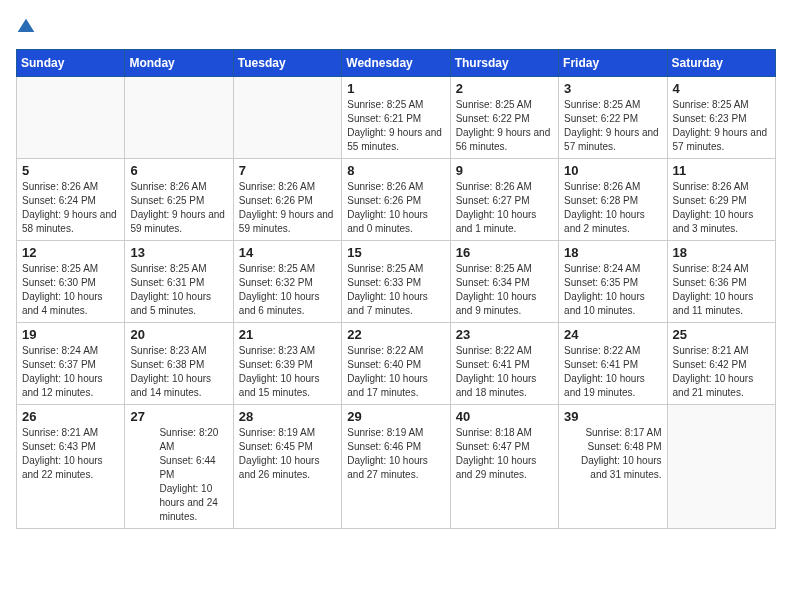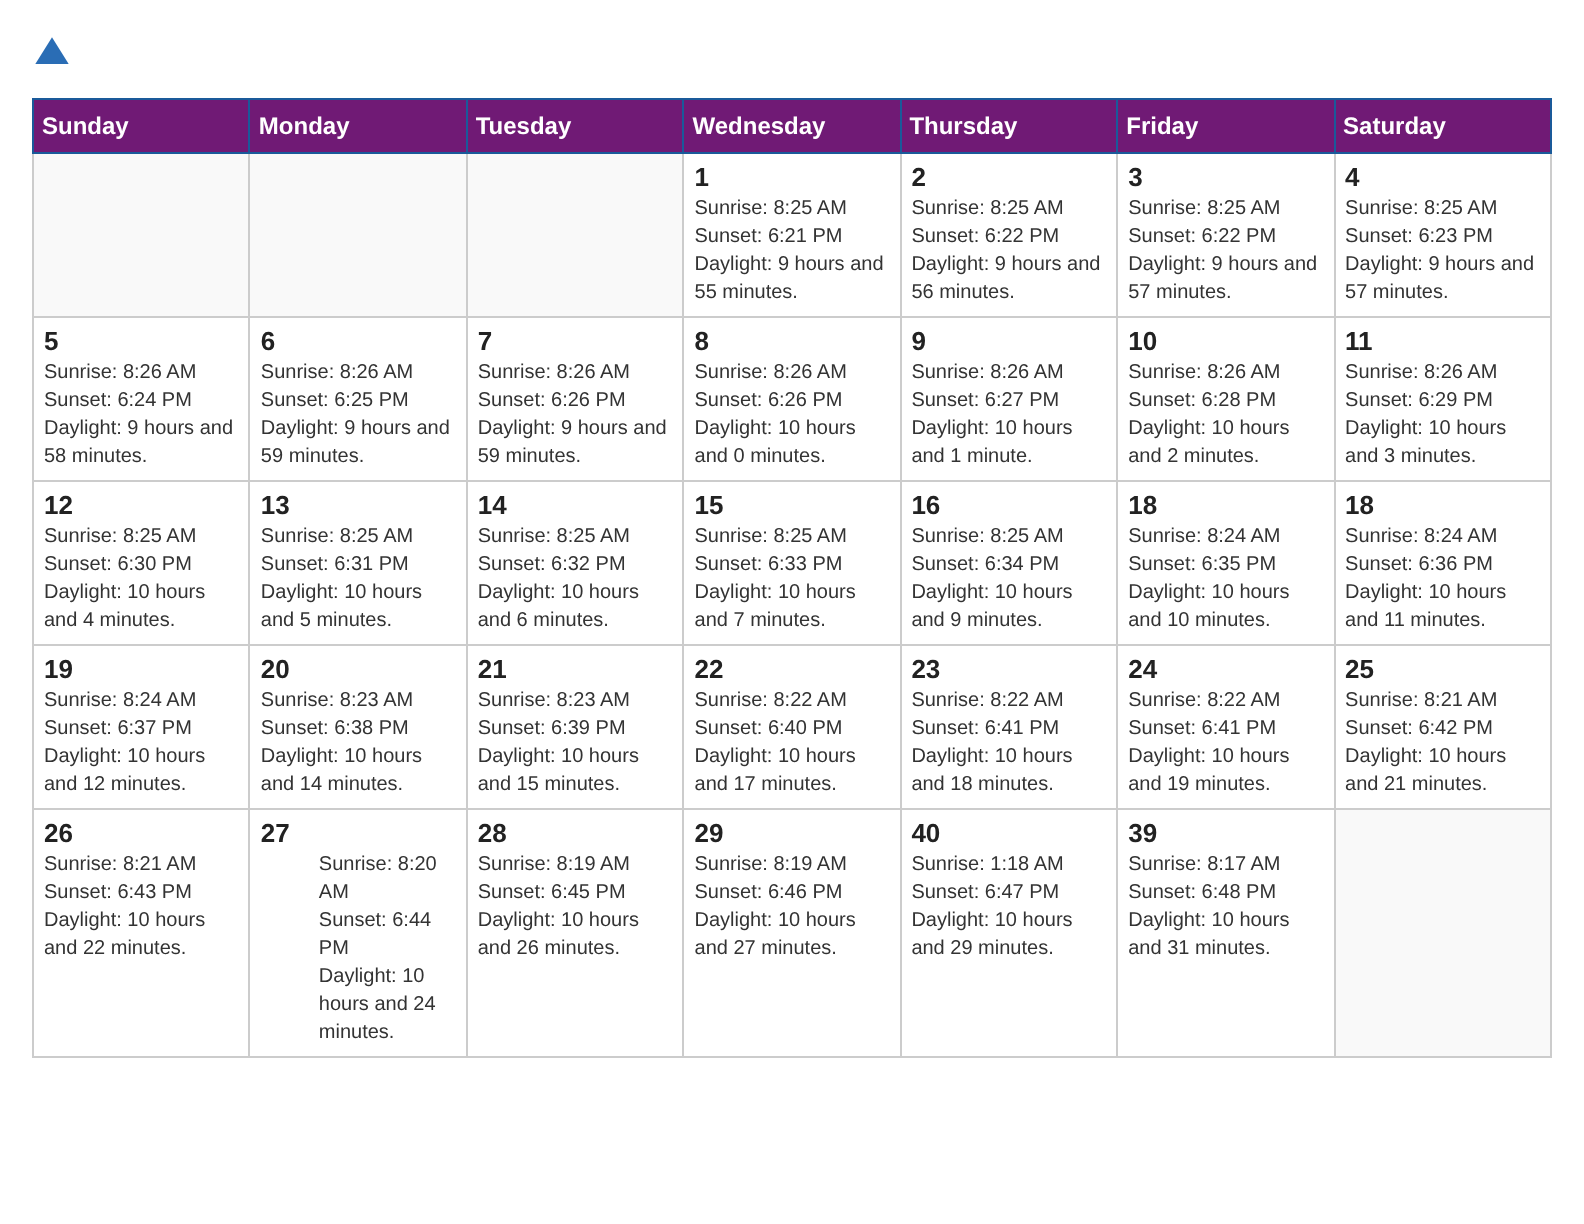--- a/index.html
+++ b/index.html
@@ -36,21 +36,21 @@
     .location-title {
       font-size: 14px;
       color: #555;
     }
     table {
       width: 100%;
       border-collapse: collapse;
       table-layout: fixed;
     }
     th {
-      background-color: #701a75;
+      background-color: #1d4ed8;
       color: #fff;
       font-size: 12px;
       padding: 6px 4px;
       text-align: left;
       font-weight: bold;
       border: 1px solid #1a5a9a;
     }
     td {
       border: 1px solid #ccc;
       vertical-align: top;
@@ -289,26 +289,26 @@
 Daylight: 10 hours and 26 minutes.</div>
         </td>
         <td>
           <div class="day-num">29</div>
           <div class="day-info" style="white-space: pre-line;">Sunrise: 8:19 AM
 Sunset: 6:46 PM
 Daylight: 10 hours and 27 minutes.</div>
         </td>
         <td>
           <div class="day-num">40</div>
-          <div class="day-info" style="white-space: pre-line;">Sunrise: 1:18 AM
+          <div class="day-info" style="white-space: pre-line;">Sunrise: 8:18 AM
 Sunset: 6:47 PM
 Daylight: 10 hours and 29 minutes.</div>
         </td>
         <td>
           <div class="day-num">39</div>
-          <div class="day-info" style="white-space: pre-line;">Sunrise: 8:17 AM
+          <div class="day-info" style="white-space: pre-line; text-align: right;">Sunrise: 8:17 AM
 Sunset: 6:48 PM
 Daylight: 10 hours and 31 minutes.</div>
         </td>
         <td class="empty"></td>
       </tr>
     </tbody>
 </table>
 
 </body></html>

